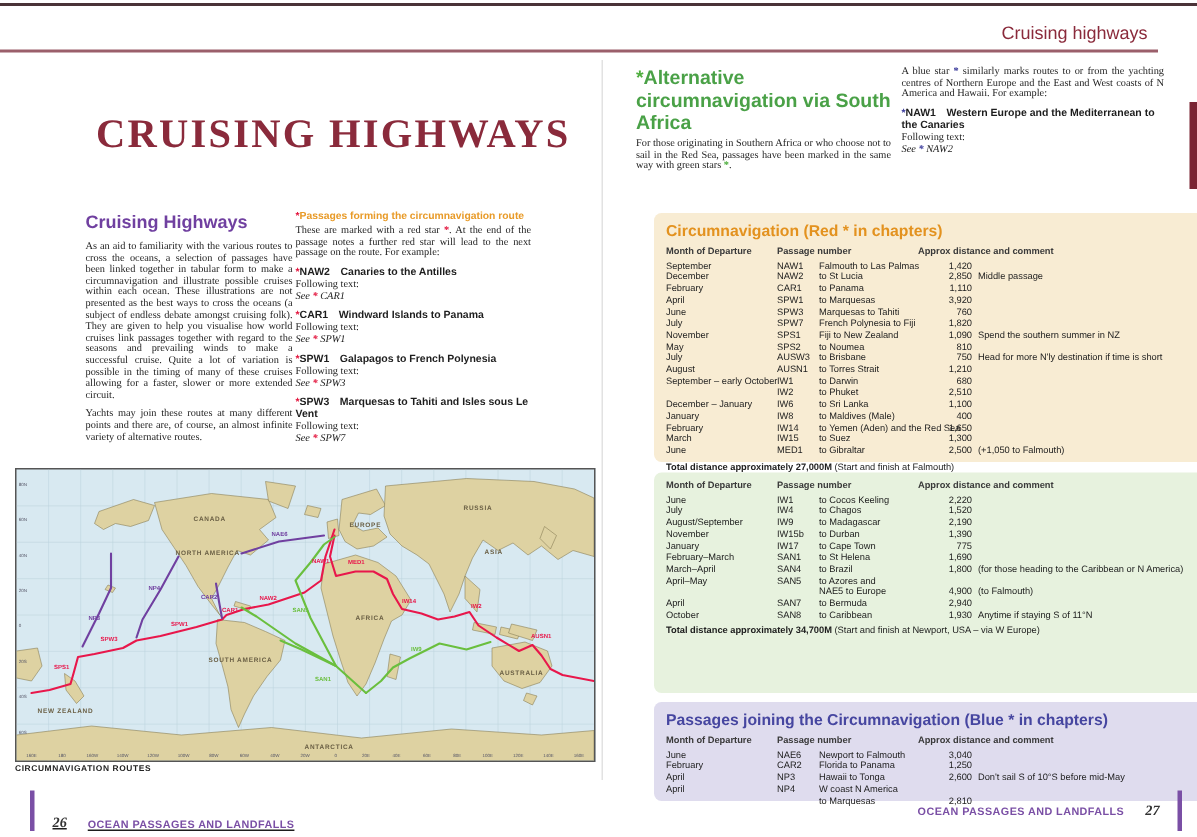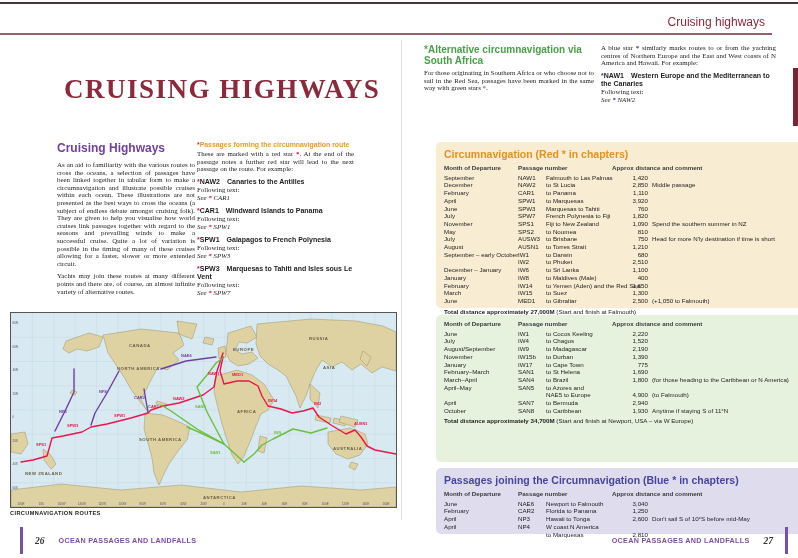--- a/index.html
+++ b/index.html
@@ -28,39 +28,39 @@
   .star{font-weight:bold;}
   .red{color:#e3173f;} .greenc{color:#4fae3f;} .bluec{color:#3c3c9c;}
   
   .map-box{position:absolute;top:312px;left:10px;width:385px;height:194px;border:1px solid #555;
            background:#d8e9f1;}
   .map-caption{position:absolute;top:510px;left:10px;font-size:5.6px;font-weight:bold;
                letter-spacing:.4px;color:#222;}
   
   .col-ra{position:absolute;top:44px;left:424px;width:170px;}
   .col-rb{position:absolute;top:44px;left:601px;width:175px;}
-  .h3-green{margin:0 0 3px 0;font-size:10px;font-weight:bold;color:#4aa147;}
+  .h3-green{margin:0 0 3px 0;font-size:13px;font-weight:bold;color:#4aa147;}
   .h3-blue{margin:0 0 3px 0;font-size:7.1px;font-weight:bold;color:#3c3c96;}
   
   .ptable{position:absolute;left:436px;width:413px;border-radius:5px;padding:5px 8px;box-sizing:border-box;}
   .t1{top:142px;height:166px;background:#f8ecd3;}
   .t2{top:315px;height:147px;background:#e7f2de;}
   .t3{top:468px;height:66px;background:#dfdcee;}
   .ttitle{margin:1px 0 4px 0;font-size:10.5px;font-weight:bold;}
   .t1 .ttitle{color:#e3921f;} .t2 .ttitle{color:#4c9b44;} .t3 .ttitle{color:#4646a0;}
   .trow{display:grid;grid-template-columns:72px 26px 64px 38px auto;column-gap:2px;
         font-size:6.2px;line-height:7.7px;color:#1d1d1d;}
   .thead{font-weight:bold;color:#3a3a3a;margin-bottom:2px;}
   .c-month,.c-code,.c-dest{white-space:nowrap;}
   .c-dist{text-align:right;padding-right:2px;white-space:nowrap;}
   .c-codegrp{grid-column:2/4;} .c-distgrp{grid-column:4/6;}
   .ttotal{margin-top:3px;font-size:6.2px;}
   .ttotal b{font-weight:bold;}
   
-  .foot-left{position:absolute;top:527px;left:20px;height:27px;display:flex;align-items:center;}
+  .foot-left{position:absolute;top:527px;left:20px;height:27px;display:flex;align-items:flex-end;text-decoration:underline;}
   .foot-right{position:absolute;top:527px;right:22px;height:27px;display:flex;align-items:center;}
   .foot-bar{width:3px;height:27px;background:#7a4fa5;}
   .foot-num{font-family:"Liberation Serif",serif;font-style:italic;font-weight:bold;
             font-size:9.5px;color:#333;margin:0 12px;}
   .foot-title{font-size:7.2px;font-weight:bold;letter-spacing:.3px;color:#7a4fa5;}
   .foot-left .foot-num{margin:0 14px 0 12px;}
   .foot-right .foot-title{margin-right:14px;} .foot-right .foot-num{margin:0 12px 0 0;}
 </style>
 </head>
 <body>

